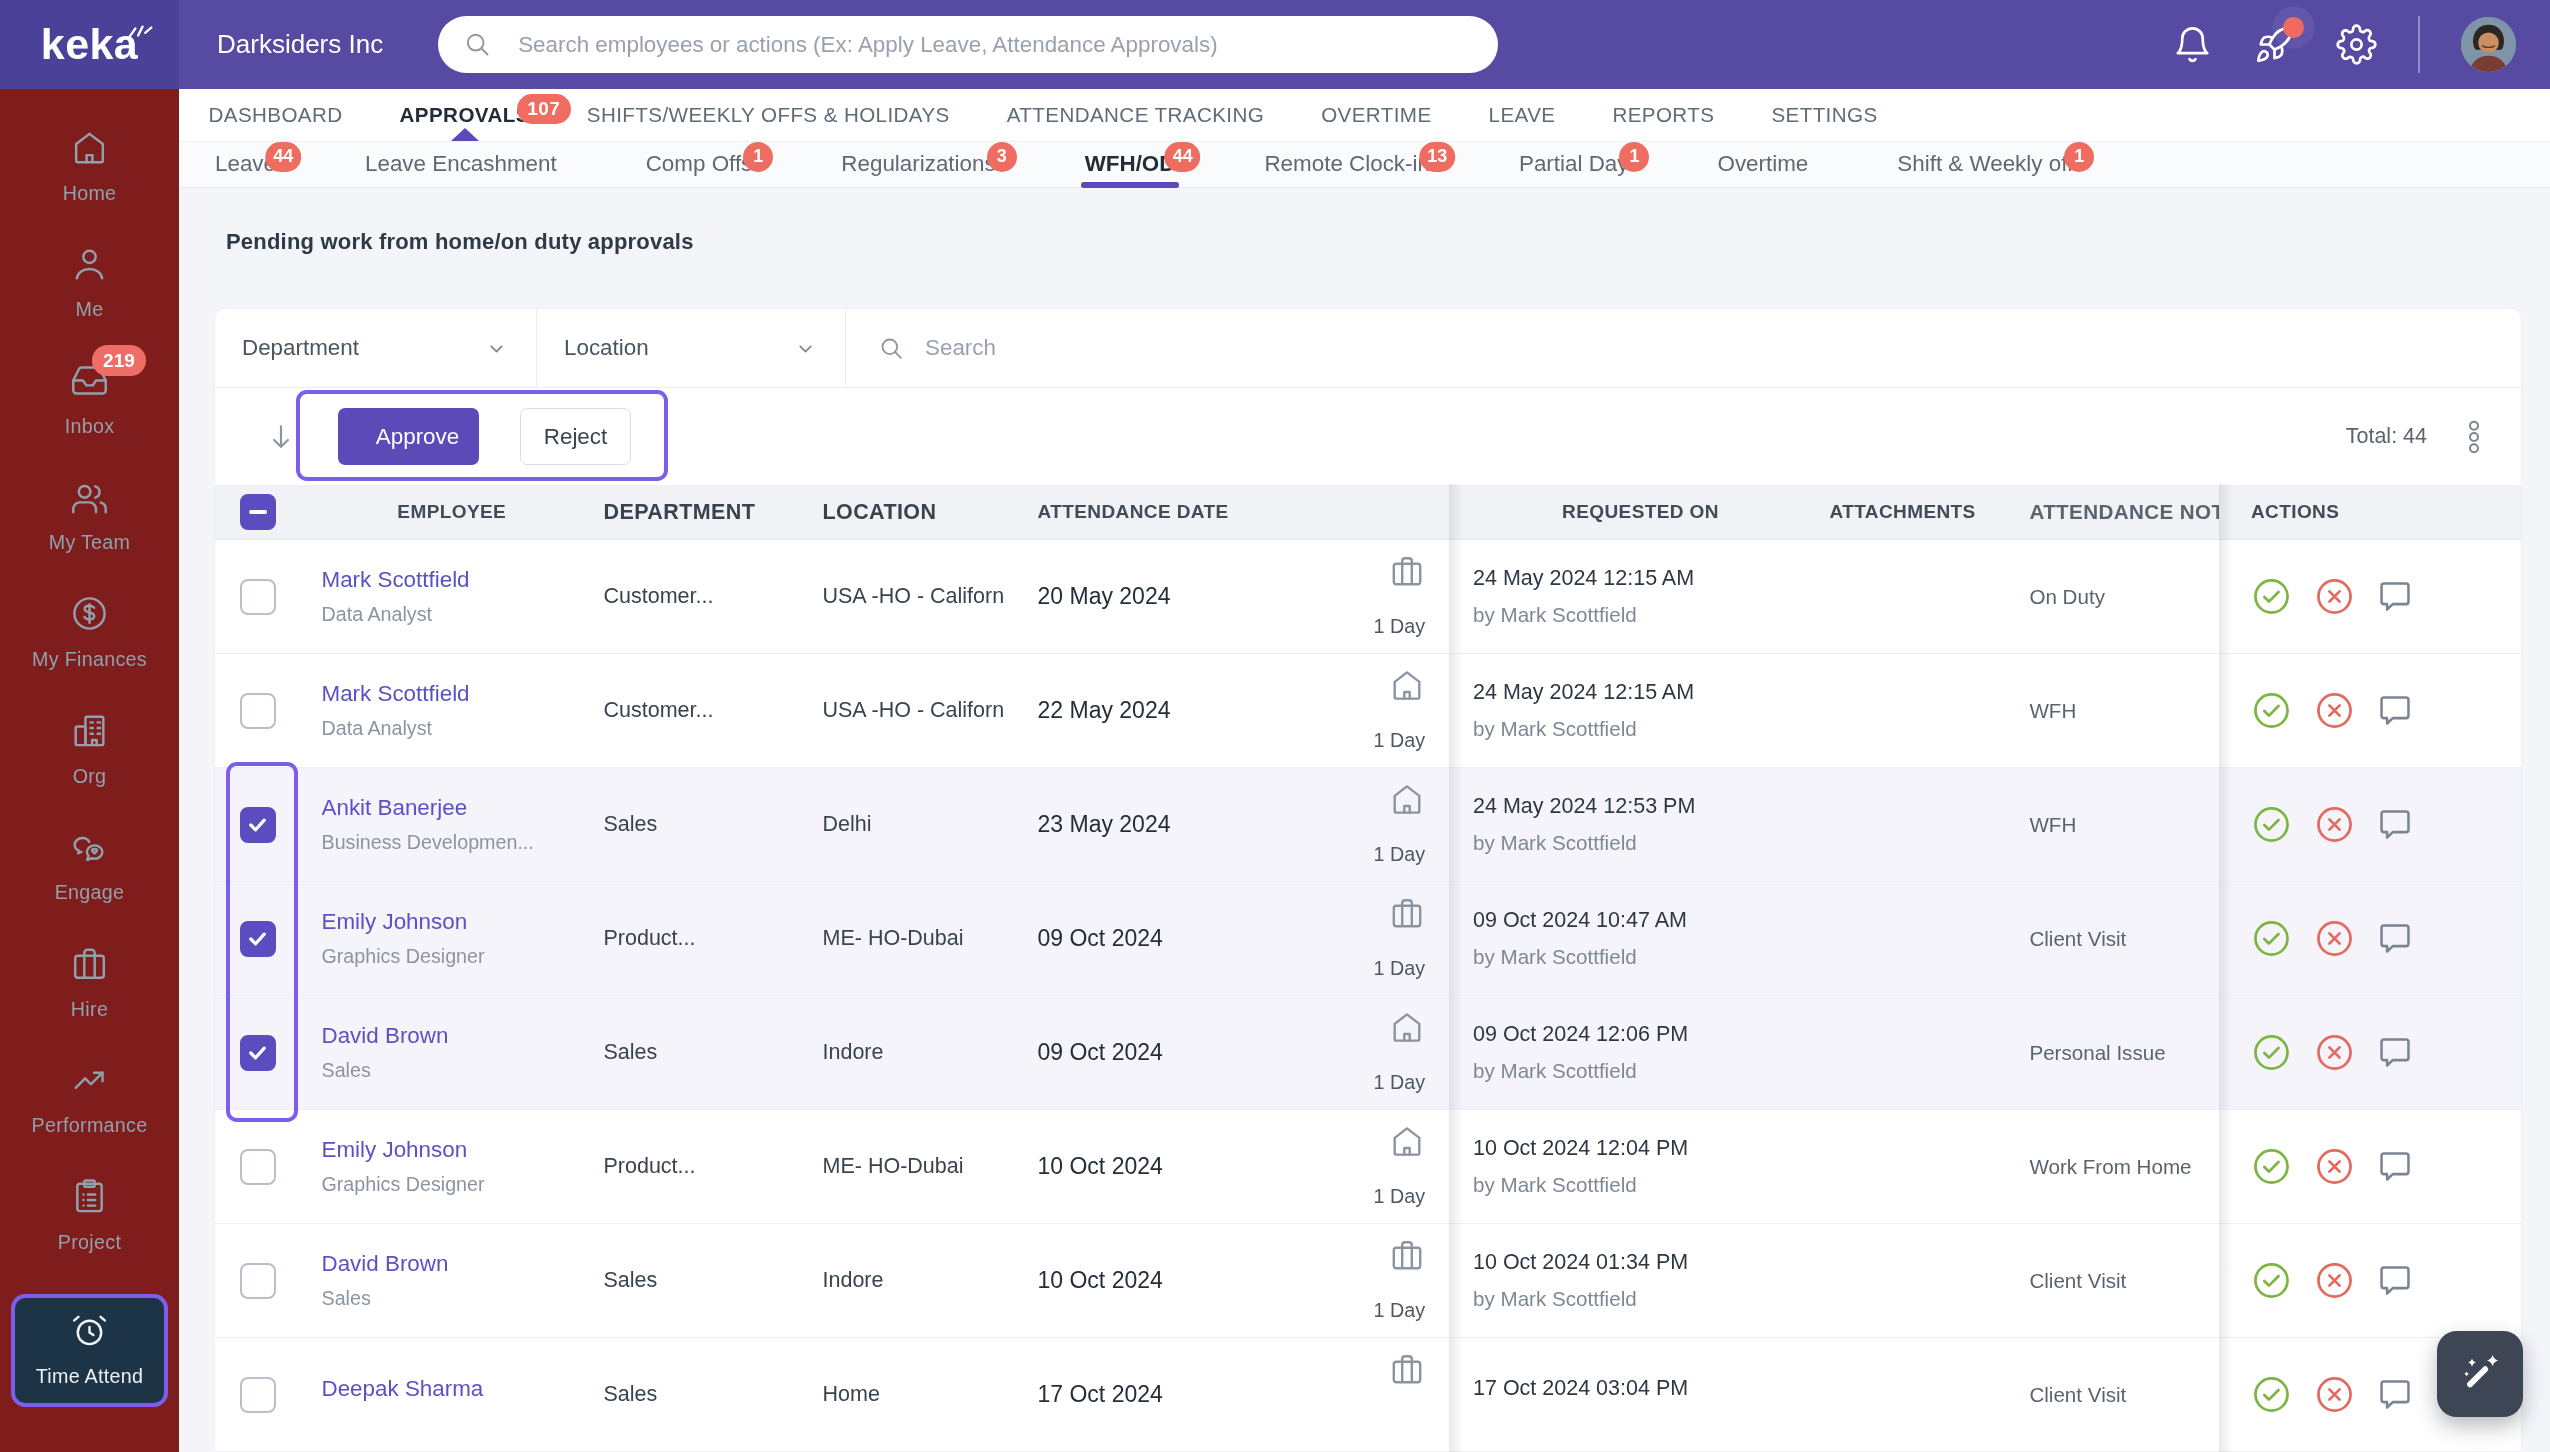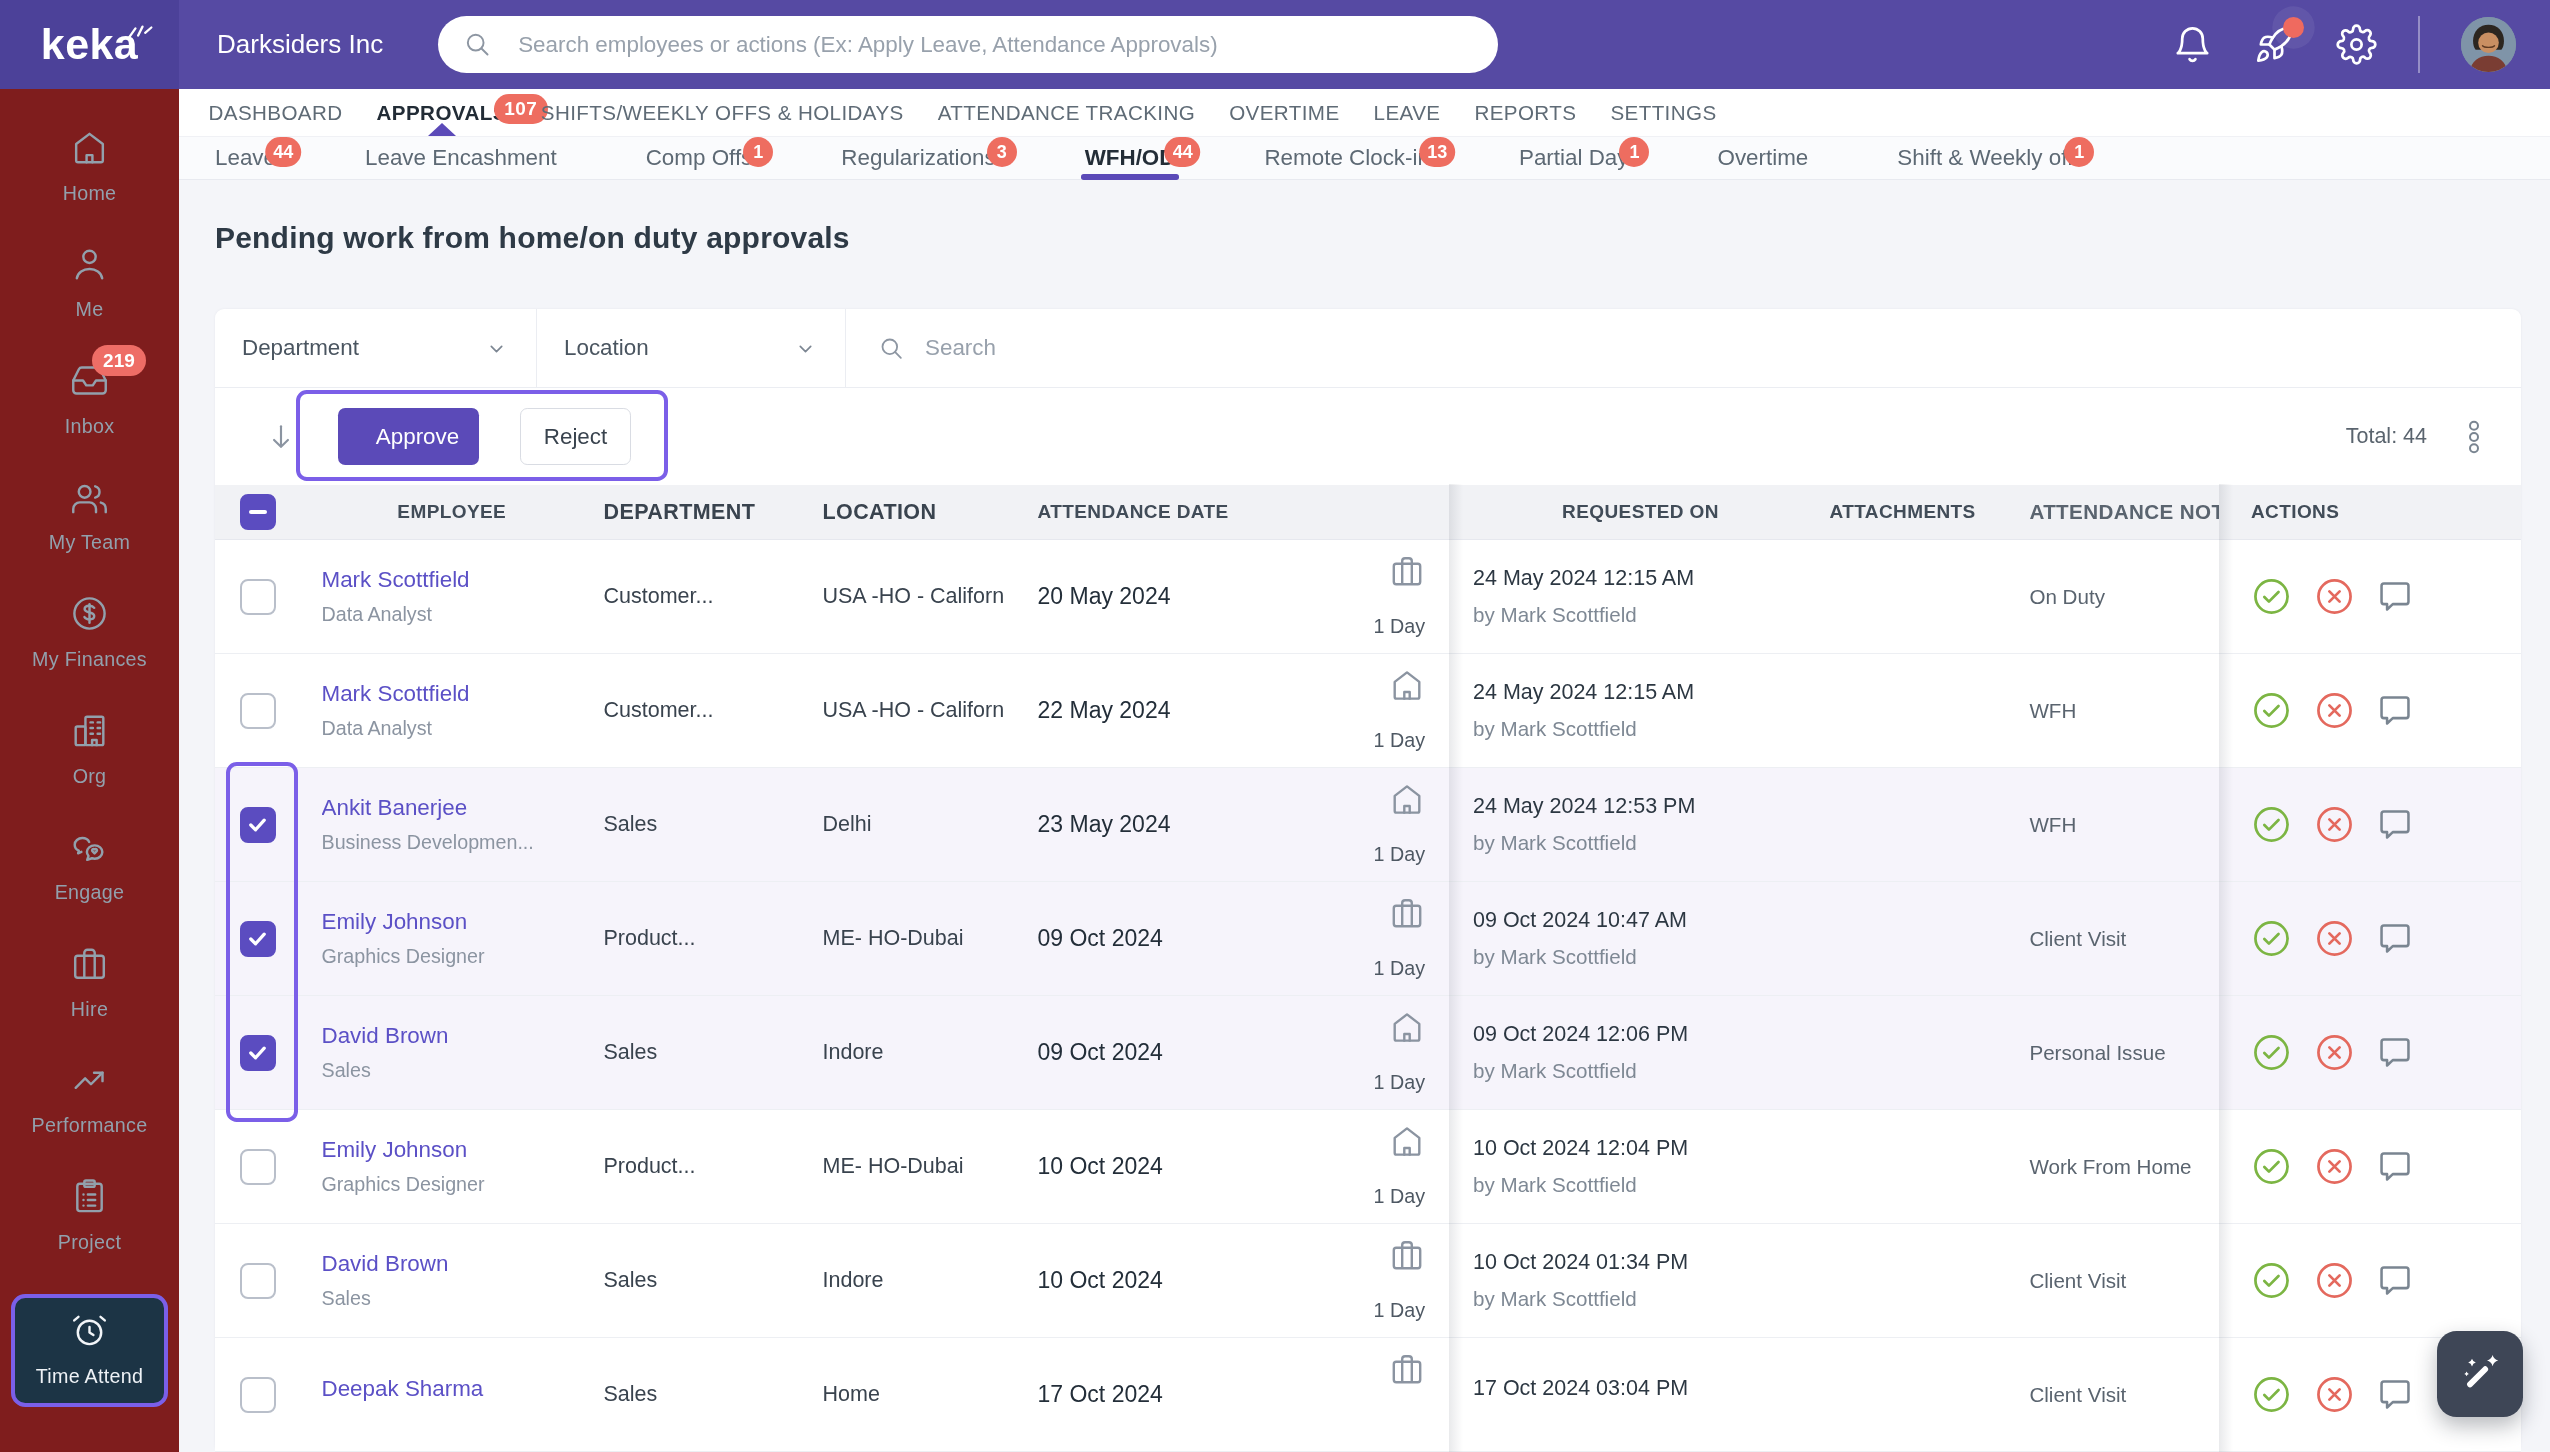--- a/index.html
+++ b/index.html
@@ -43,39 +43,39 @@
   .side-item.active { border:4.5px solid #7b5fe8; border-radius:14.3px; background:#1c3445; padding:13.4px 0 15px; margin-bottom:0; }
   .side-item.active svg { color:#f2f5f8; }
   .side-item.active .side-label { color:#eef2f6; font-weight:500; }
   .icon-badge-wrap { position:relative; }
   .side-badge { position:absolute; top:-16px; left:21.5px; background:#ee6d66; color:#fff; font-size:19px;
     padding:4.5px 11.6px; border-radius:894px; font-weight:600; }
 
   
   .main { flex:1; min-width:0; display:flex; flex-direction:column; position:relative; }
 
-  .mainnav { height:77px; background:#fff; display:flex; align-items:center; padding-left:29.5px; gap:34px; border-bottom:0.9px solid #f0f1f5; }
+  .mainnav { height:77px; background:#fff; display:flex; align-items:center; padding-left:29.5px; gap:57px; border-bottom:0.9px solid #f0f1f5; }
   .nav-item { position:relative; height:100%; display:flex; align-items:center; font-size:20.6px; color:#5f6b76;
     letter-spacing:0.4px; cursor:pointer; font-weight:500; white-space:nowrap; }
   .nav-item.active { color:#222c36; font-weight:700; }
   .nav-badge { position:absolute; top:5.4px; right:-41px; background:#ee6d60; color:#fff; font-size:19px; font-weight:600;
     padding:3.6px 10.7px; border-radius:894px; }
   .nav-caret { position:absolute; bottom:0; left:50%; transform:translateX(-50%); width:0; height:0;
     border-left:14.3px solid transparent; border-right:14.3px solid transparent; border-bottom:13.4px solid #5b4ab8; }
 
   .subnav { height:68px; background:#fafbfd; border-bottom:0.9px solid #e8eaf0; display:flex; align-items:center; padding-left:36px; gap:89px; }
   .sub-item { position:relative; height:100%; display:flex; align-items:center; font-size:22.4px; color:#5d6974; cursor:pointer; white-space:nowrap; }
   .sub-item.active { color:#232d37; font-weight:600; }
   .sub-underline { position:absolute; bottom:-0.9px; left:-3.6px; right:-3.6px; height:6.3px; background:#5b4ab8; border-radius:2.7px; }
   .sub-badge { position:absolute; top:0; right:0; transform:translateX(70%); background:#ee6d60; color:#fff;
     font-size:18px; font-weight:600; height:30px; min-width:30px; padding:0 8px; border-radius:894px;
     display:flex; align-items:center; justify-content:center; }
 
   .content { padding:0 29.5px 0 36px; }
-  .page-title { font-size:30px; color:#2e3a46; font-weight:600; margin:41px 0 0 0; letter-spacing:0.2px; }
+  .page-title { font-size:22px; color:#2e3a46; font-weight:600; margin:41px 0 0 11px; letter-spacing:0.2px; }
 
   
   .card { position:relative; margin-top:54px; background:#fff; border-radius:9px; width:2306px;
     box-shadow:0 0.9px 2.7px rgba(30,40,60,.06); }
 
   .filters { display:flex; height:79px; border-bottom:0.9px solid #ebedf2; }
   .filter-seg { display:flex; align-items:center; justify-content:space-between; padding:0 27px;
     border-right:0.9px solid #ebedf2; font-size:22.4px; color:#4a5560; cursor:pointer; }
   .filter-seg svg { width:25px; height:25px; color:#7c8692; }
   .seg-dept { width:322px; } .seg-loc { width:309px; }

